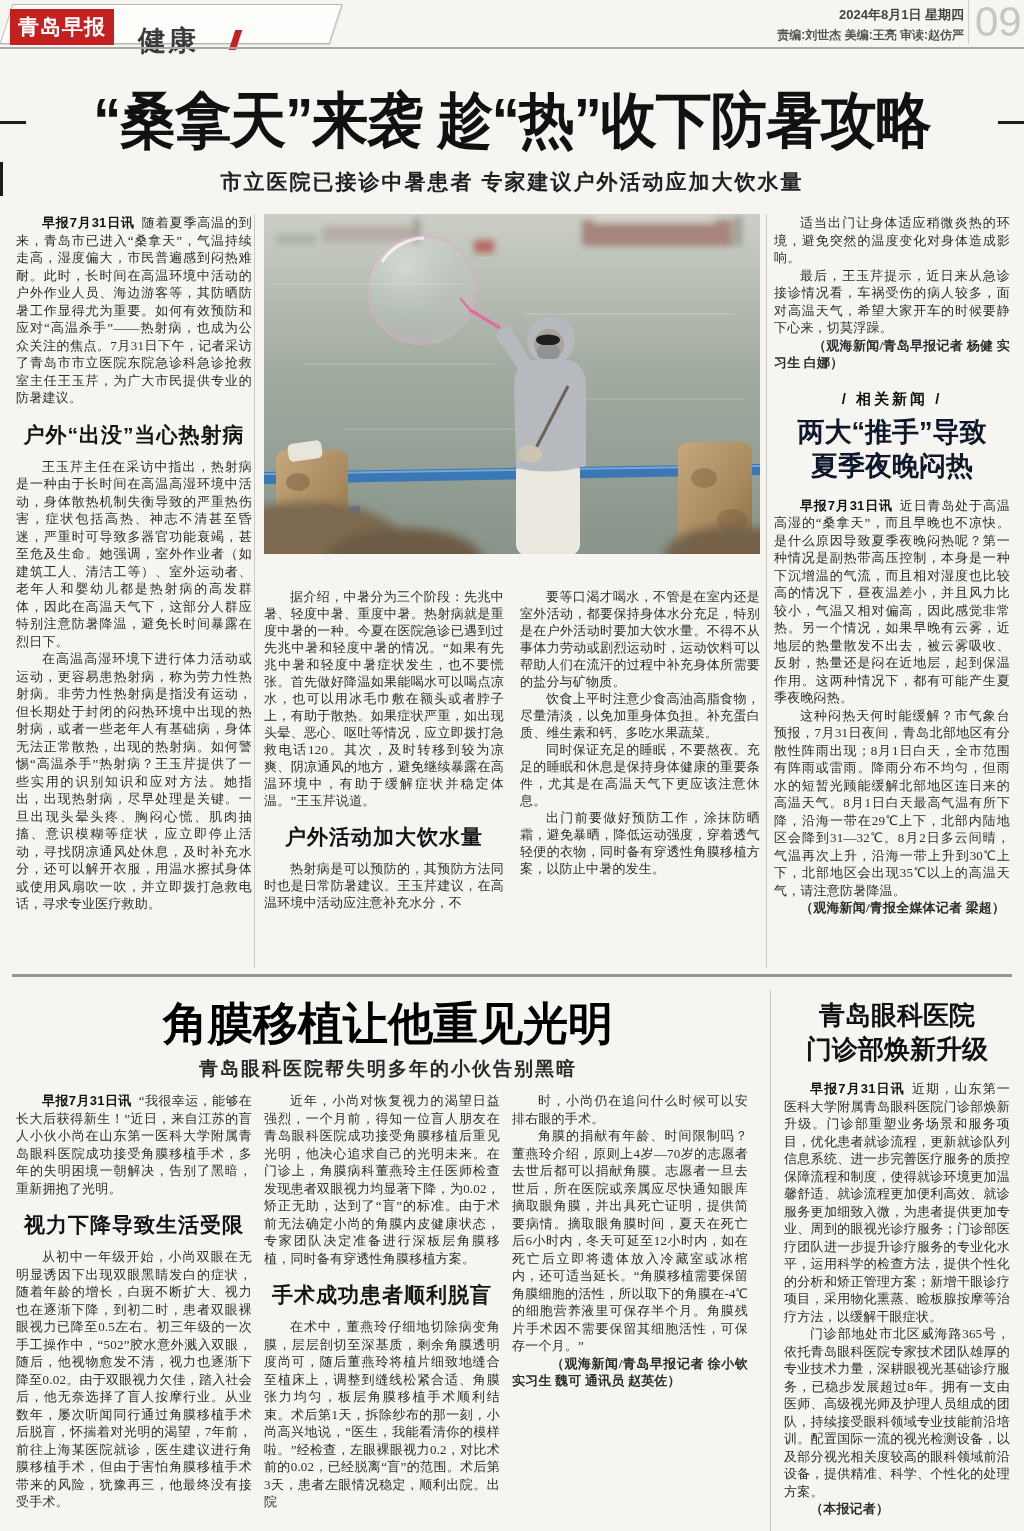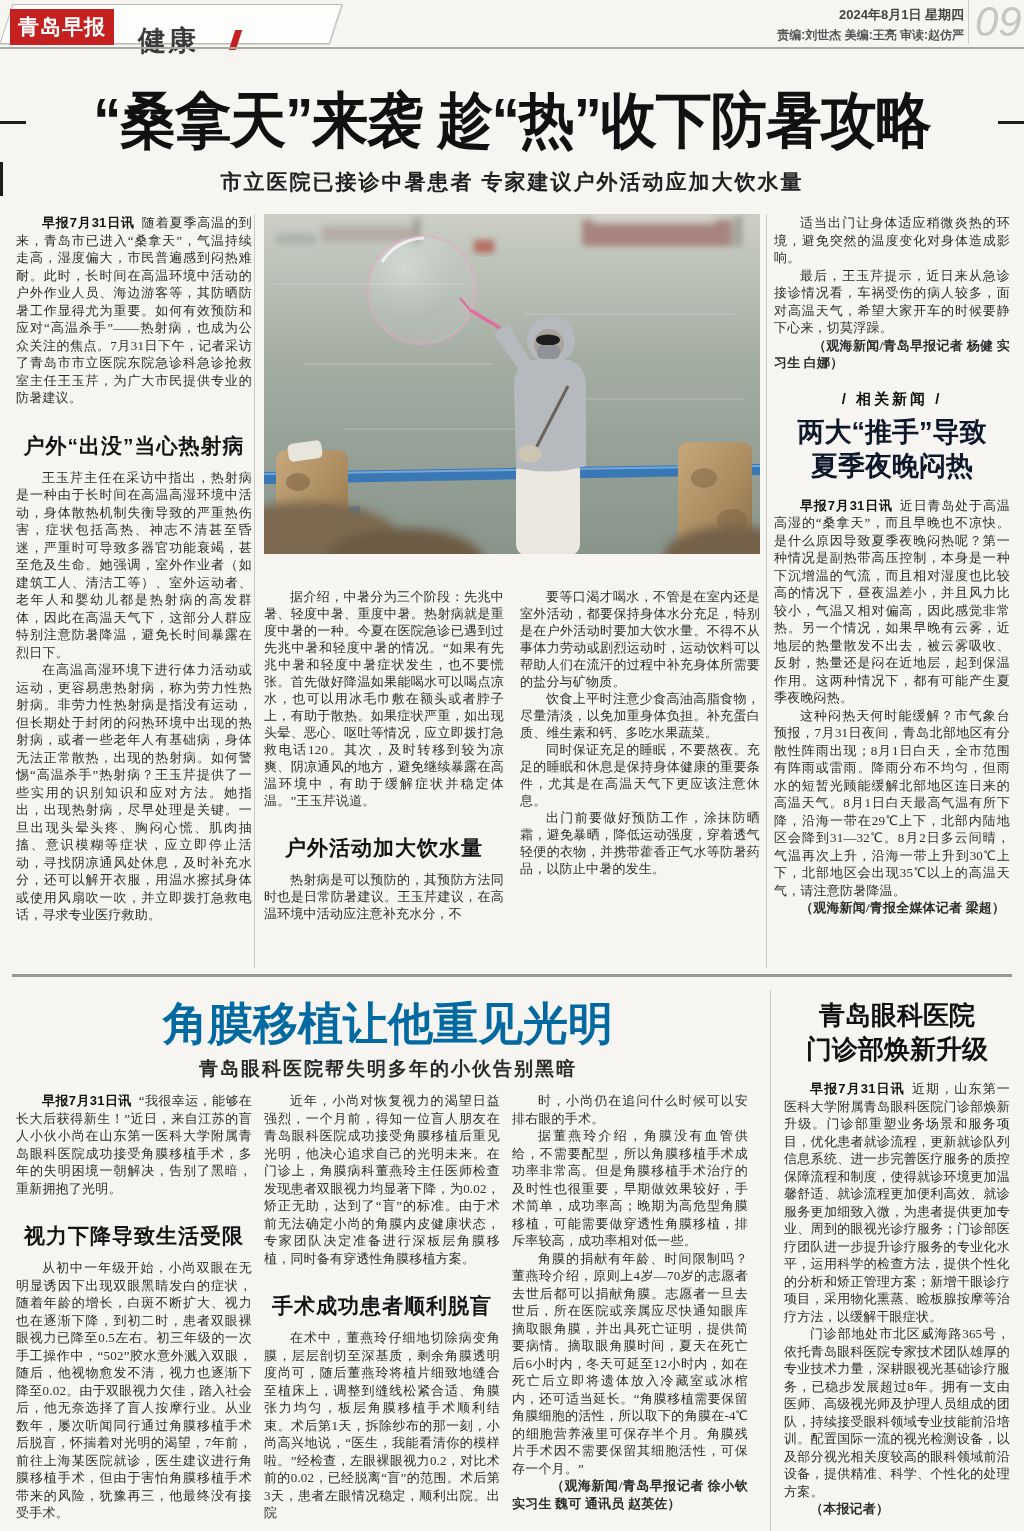--- a/index.html
+++ b/index.html
@@ -30,21 +30,21 @@
     letter-spacing:2px;
     margin-top:16px;
   }
   .red-tick { position:absolute; left:232px; top:30px; width:7px; height:20px; background:#c3201f; transform:skewX(-18deg); }
   .mast-right { position:absolute; right:60px; top:6px; text-align:right; font-family:"Liberation Sans", sans-serif; }
   .mast-date { font-size:13px; font-weight:bold; color:#444; }
   .mast-editors { font-size:12px; font-weight:bold; color:#555; margin-top:3px; }
   .pageno {
     position:absolute; right:8px; top:0px; width:48px; height:44px;
     font-family:"Liberation Sans", sans-serif; font-size:42px; font-weight:400; color:#c6c6c3;
-    border-left:1px solid #cfcfcb; padding-left:6px; line-height:44px;font-style:italic;
+    border-left:1px solid #cfcfcb; padding-left:6px; line-height:44px;
   }
   .mast-rule { position:absolute; left:0; top:47px; width:1024px; height:2px; background:#a9a9a4; }
 
   
   .main-head-row {
     position:absolute; left:0; top:80px; width:1024px; height:84px;
     display:flex; align-items:center;
   }
   .hrule { width:26px; height:3px; background:#1c1c1c; }
   .main-headline {
@@ -61,42 +61,42 @@
 
   
   .vsep { background:#c9c8c3; width:1px; }
   .col { position:absolute; overflow:hidden; }
   p.body { font-size:13px; line-height:17.5px; text-align:justify; text-indent:2em; letter-spacing:.2px; color:#2e2e2e; }
   .mid p.body { line-height:17px; }
   .noindent { text-indent:0; }
   .lead { font-family:"Liberation Sans", sans-serif; font-weight:bold; margin-right:7px; color:#111; }
   .colsubhead {
     font-family:"Liberation Sans", sans-serif; font-weight:bold; font-size:21px; color:#141414;
-    text-align:center; margin:25px 0 9px; letter-spacing:1px;
+    text-align:center; margin:14px 0 9px; letter-spacing:1px;
   }
   .byline { font-weight:bold; font-family:"Liberation Serif", serif; }
   .byline-right { text-align:right; font-weight:bold; }
 
   
   .photo-wrap { position:absolute; left:0; top:0; width:496px; height:340px; background:#9aa59b; overflow:hidden; }
   .caption { position:absolute; left:0; top:346px; width:496px; text-align:center; font-size:13px; color:#333; }
   .caption b { font-family:"Liberation Sans", sans-serif; }
 
   
   .rel-label { font-family:"Liberation Sans", sans-serif; font-weight:bold; font-size:15px; text-align:center; letter-spacing:3px; color:#111; margin-top:18px; }
   .rel-headline { font-family:"Liberation Sans", sans-serif; font-weight:bold; font-size:27px; line-height:34px; text-align:center; color:#0f172a; margin:6px 0 14px; }
   .rel-body p.body { line-height:17.5px; }
 
   
   .section-divider { position:absolute; left:12px; top:974px; width:1000px; height:3px; background:#979792; }
 
   
   .bottom-headline {
     position:absolute; left:16px; top:994px; width:744px; text-align:center;
-    font-family:"Liberation Sans", sans-serif; font-weight:900; font-size:45px; color:#0369a1; letter-spacing:0px;
+    font-family:"Liberation Sans", sans-serif; font-weight:900; font-size:45px; color:#000000; letter-spacing:0px;
   }
   .bottom-subheadline {
     position:absolute; left:16px; top:1056px; width:744px; text-align:center;
     font-family:"Liberation Sans", sans-serif; font-weight:bold; font-size:19px; color:#2b2b2b; letter-spacing:2px;
   }
   .side-headline {
     position:absolute; left:784px; top:1000px; width:226px; text-align:center;
     font-family:Liberation Mono, monospace; font-weight:bold; font-size:26px; line-height:34px; color:#111;
   }
 </style>
@@ -234,21 +234,21 @@
   <div class="col" style="left:0; top:374px; width:240px; height:380px;">
     <p class="body">据介绍，中暑分为三个阶段：先兆中暑、轻度中暑、重度中暑。热射病就是重度中暑的一种。今夏在医院急诊已遇到过先兆中暑和轻度中暑的情况。“如果有先兆中暑和轻度中暑症状发生，也不要慌张。首先做好降温如果能喝水可以喝点凉水，也可以用冰毛巾敷在额头或者脖子上，有助于散热。如果症状严重，如出现头晕、恶心、呕吐等情况，应立即拨打急救电话120。其次，及时转移到较为凉爽、阴凉通风的地方，避免继续暴露在高温环境中，有助于缓解症状并稳定体温。”王玉芹说道。</p>
     <h3 class="colsubhead">户外活动加大饮水量</h3>
     <p class="body">热射病是可以预防的，其预防方法同时也是日常防暑建议。王玉芹建议，在高温环境中活动应注意补充水分，不</p>
   </div>
 
   <div class="col" style="left:256px; top:374px; width:240px; height:380px;">
     <p class="body noindent">要等口渴才喝水，不管是在室内还是室外活动，都要保持身体水分充足，特别是在户外活动时要加大饮水量。不得不从事体力劳动或剧烈运动时，运动饮料可以帮助人们在流汗的过程中补充身体所需要的盐分与矿物质。</p>
     <p class="body">饮食上平时注意少食高油高脂食物，尽量清淡，以免加重身体负担。补充蛋白质、维生素和钙、多吃水果蔬菜。</p>
     <p class="body">同时保证充足的睡眠，不要熬夜。充足的睡眠和休息是保持身体健康的重要条件，尤其是在高温天气下更应该注意休息。</p>
-    <p class="body">出门前要做好预防工作，涂抹防晒霜，避免暴晒，降低运动强度，穿着透气轻便的衣物，并携带藿香正气水等防暑药品，以防止中暑的发生。</p>
+    <p class="body">出门前要做好预防工作，涂抹防晒霜，避免暴晒，降低运动强度，穿着透气轻便的衣物，同时备有穿透性角膜移植方案，以防止中暑的发生。</p>
   </div>
 </div>
 
 <div class="vsep abs" style="left:766px; top:214px; height:754px;"></div>
 
 <div class="col" style="left:774px; top:214px; width:236px; height:754px;">
   <p class="body noindent">适当出门让身体适应稍微炎热的环境，避免突然的温度变化对身体造成影响。</p>
   <p class="body">最后，王玉芹提示，近日来从急诊接诊情况看，车祸受伤的病人较多，面对高温天气，希望大家开车的时候要静下心来，切莫浮躁。</p>
   <p class="body byline" style="text-indent:3em;">（观海新闻/青岛早报记者 杨健 实习生 白娜）</p>
 
@@ -276,21 +276,20 @@
 </div>
 
 <div class="col" style="left:264px; top:1092px; width:236px; height:439px;">
   <p class="body">近年，小尚对恢复视力的渴望日益强烈，一个月前，得知一位盲人朋友在青岛眼科医院成功接受角膜移植后重见光明，他决心追求自己的光明未来。在门诊上，角膜病科董燕玲主任医师检查发现患者双眼视力均显著下降，为0.02，矫正无助，达到了“盲”的标准。由于术前无法确定小尚的角膜内皮健康状态，专家团队决定准备进行深板层角膜移植，同时备有穿透性角膜移植方案。</p>
   <h3 class="colsubhead">手术成功患者顺利脱盲</h3>
   <p class="body">在术中，董燕玲仔细地切除病变角膜，层层剖切至深基质，剩余角膜透明度尚可，随后董燕玲将植片细致地缝合至植床上，调整到缝线松紧合适、角膜张力均匀，板层角膜移植手术顺利结束。术后第1天，拆除纱布的那一刻，小尚高兴地说，“医生，我能看清你的模样啦。”经检查，左眼裸眼视力0.2，对比术前的0.02，已经脱离“盲”的范围。术后第3天，患者左眼情况稳定，顺利出院。出院</p>
 </div>
 
 <div class="col" style="left:512px; top:1092px; width:236px; height:439px;">
   <p class="body noindent">时，小尚仍在追问什么时候可以安排右眼的手术。</p>
-  <p class="body">据董燕玲介绍，角膜没有血管供给，不需要配型，所以角膜移植手术成功率非常高。但是角膜移植手术治疗的及时性也很重要，早期做效果较好，手术简单，成功率高；晚期为高危型角膜移植，可能需要做穿透性角膜移植，排斥率较高，成功率相对低一些。</p>
   <p class="body">角膜的捐献有年龄、时间限制吗？董燕玲介绍，原则上4岁—70岁的志愿者去世后都可以捐献角膜。志愿者一旦去世后，所在医院或亲属应尽快通知眼库摘取眼角膜，并出具死亡证明，提供简要病情。摘取眼角膜时间，夏天在死亡后6小时内，冬天可延至12小时内，如在死亡后立即将遗体放入冷藏室或冰棺内，还可适当延长。“角膜移植需要保留角膜细胞的活性，所以取下的角膜在-4℃的细胞营养液里可保存半个月。角膜残片手术因不需要保留其细胞活性，可保存一个月。”</p>
   <p class="body byline" style="text-indent:3em;">（观海新闻/青岛早报记者 徐小钦 实习生 魏可 通讯员 赵英佐）</p>
 </div>
 
 <div class="vsep abs" style="left:770px; top:990px; height:541px;"></div>
 
 <div class="side-headline">
   <div>青岛眼科医院</div>
   <div>门诊部焕新升级</div>
 </div>

